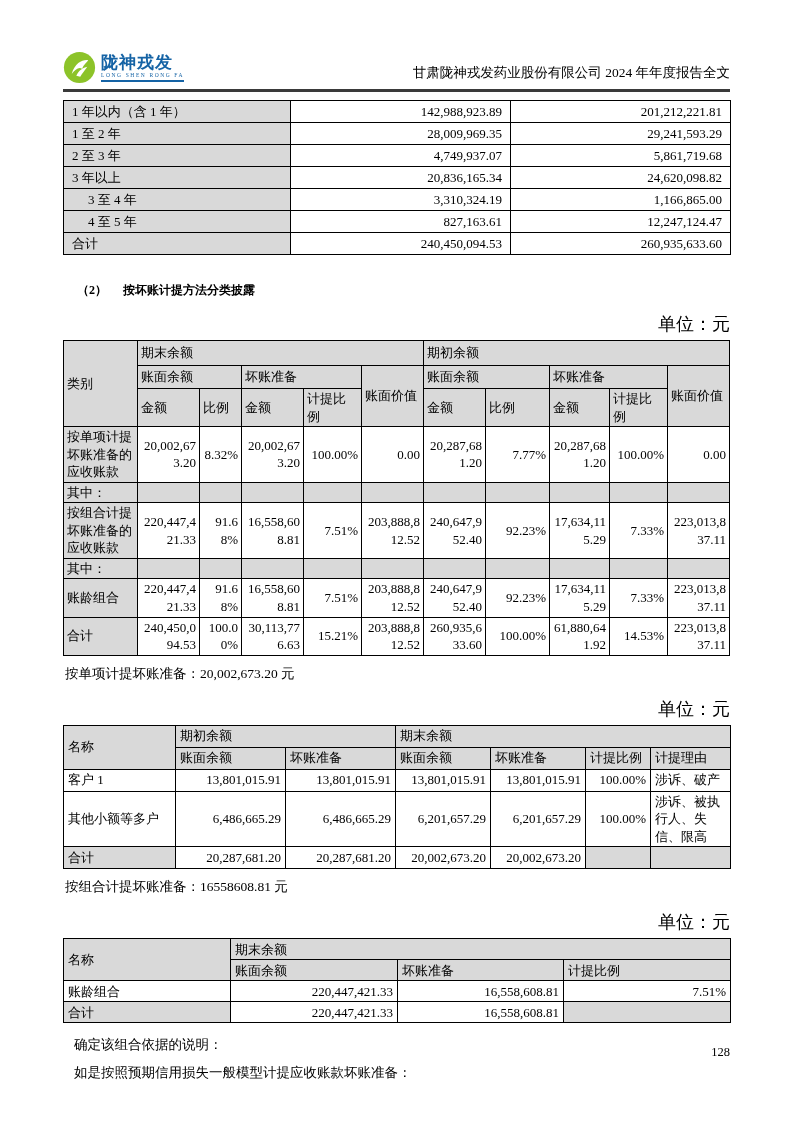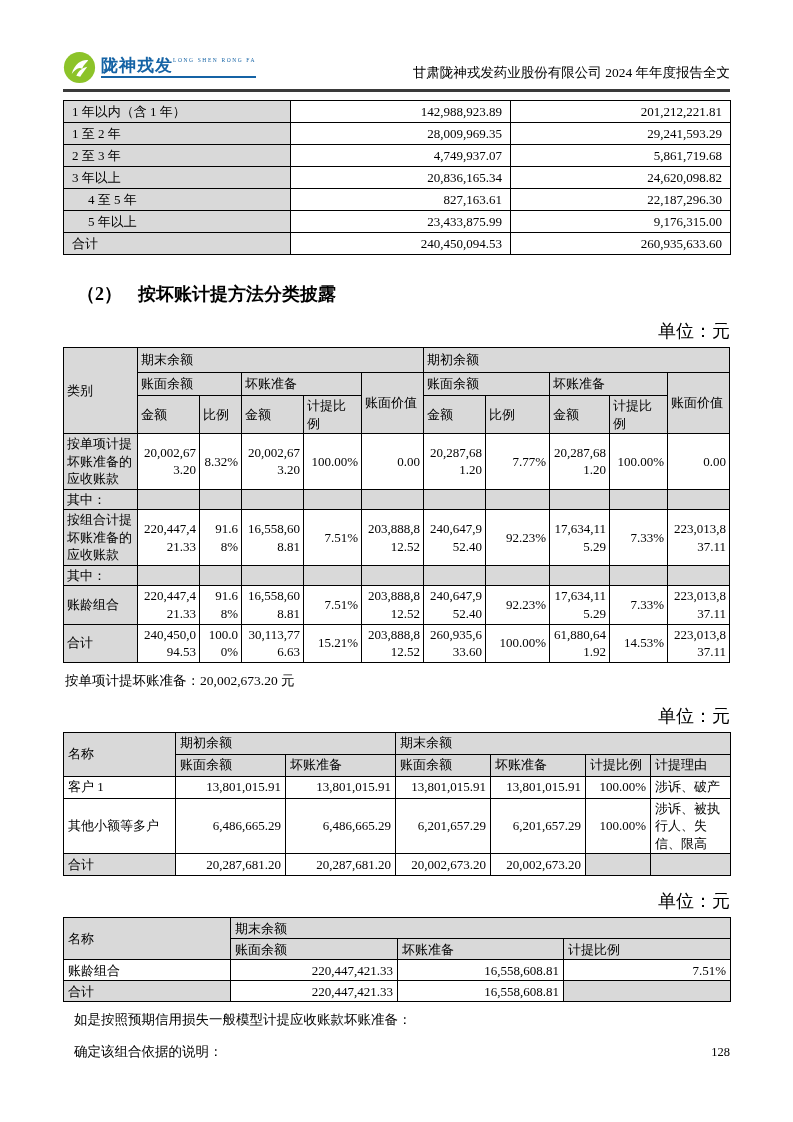--- a/index.html
+++ b/index.html
@@ -5,38 +5,38 @@
   html,body{margin:0;padding:0;background:#888;}
   .page{
     width:793px;height:1122px;background:#fff;margin:0 auto;position:relative;
     box-sizing:border-box;padding:44px 63px 0 63px;color:#000;
     font-family:"Liberation Serif","DejaVu Serif",serif;
   }
   
   .hdr{display:flex;justify-content:space-between;align-items:flex-end;
        border-bottom:3px solid #3a3a3a;padding-bottom:5px;height:40px;}
   .logo{display:flex;align-items:center;gap:5px;}
-  .logo-txt{display:flex;flex-direction:row;border-bottom:2px solid #1563a5;padding-bottom:1px;}
+  .logo-txt{display:flex;flex-direction:column;border-bottom:2px solid #1563a5;padding-bottom:1px;}
   .brand-cn{font-size:17px;font-weight:bold;color:#1563a5;letter-spacing:1px;line-height:18px;}
   .brand-en{font-size:5.5px;color:#1563a5;letter-spacing:1.6px;line-height:7px;}
   .doc-title{font-size:13.5px;padding-bottom:2px;}
   
   table{border-collapse:collapse;table-layout:fixed;width:667px;font-size:13px;}
   td{border:1px solid #000;padding:1px 4px;vertical-align:middle;line-height:1.35;word-break:break-all;}
   .g{background:#d9d9d9;}
   .c{text-align:left;}
   .n{text-align:right;}
   .nw{white-space:nowrap;}
   .lbl{text-align:left;}
   
   .t1{margin-top:8px;border-radius:25px;}
   .t1 td{height:19px;padding:1px 8px;}
   .t1 .ind{padding-left:24px;}
   
-  .sec{margin-top:27px;font-size:18px;font-weight:bold;padding-left:14px;}
+  .sec{margin-top:27px;font-size:12px;font-weight:bold;padding-left:14px;}
   .sec .num{margin-right:16px;}
   .unit{width:667px;text-align:right;font-size:18px;margin:13px 0 4px 0;}
   
   .t2 td{padding:1px 3px;}
   .t2 .hr1 td{height:22px;}
   .t2 .hr2 td{height:20px;}
   
   .note{font-size:13.5px;margin-top:8px;padding-left:2px;line-height:20px;}
   .closing{font-size:13.5px;padding-left:11px;line-height:20px;}
   .closing.first{margin-top:12px;}
@@ -88,28 +88,28 @@
           <td class="g lbl">2 至 3 年</td>
           <td class="n">4,749,937.07</td>
           <td class="n">5,861,719.68</td>
         </tr>
     <tr>
           <td class="g lbl">3 年以上</td>
           <td class="n">20,836,165.34</td>
           <td class="n">24,620,098.82</td>
         </tr>
     <tr>
+          <td class="g lbl ind">3 至 4 年</td>
+          <td class="n">3,310,324.19</td>
+          <td class="n">1,166,865.00</td>
+        </tr>
+    <tr>
           <td class="g lbl ind">4 至 5 年</td>
           <td class="n">827,163.61</td>
-          <td class="n">22,187,296.30</td>
-        </tr>
-    <tr>
-          <td class="g lbl ind">5 年以上</td>
-          <td class="n">23,433,875.99</td>
-          <td class="n">9,176,315.00</td>
+          <td class="n">12,247,124.47</td>
         </tr>
     <tr>
           <td class="g lbl">合计</td>
           <td class="n">240,450,094.53</td>
           <td class="n">260,935,633.60</td>
         </tr>
   </tbody>
     </table>
 
   <div class="sec">
@@ -288,20 +288,21 @@
       <td class="n">20,287,681.20</td>
       <td class="n">20,287,681.20</td>
       <td class="n">20,002,673.20</td>
       <td class="n">20,002,673.20</td>
       <td class="g"></td>
       <td class="g"></td>
     </tr>
   </tbody>
     </table>
 
+  <div class="note">按组合计提坏账准备：16558608.81 元</div>
 
   <div class="unit">单位：元</div>
 
   <table class="t4">
     <colgroup>
         <col style="width:167px">
         <col style="width:167px">
         <col style="width:166px">
         <col style="width:167px">
       </colgroup>
@@ -323,18 +324,18 @@
     </tr>
     <tr>
       <td class="g lbl">合计</td>
       <td class="n">220,447,421.33</td>
       <td class="n">16,558,608.81</td>
       <td class="g"></td>
     </tr>
   </tbody>
     </table>
 
+  <div class="closing first">确定该组合依据的说明：</div>
   <div class="closing second">如是按照预期信用损失一般模型计提应收账款坏账准备：</div>
-  <div class="closing first">确定该组合依据的说明：</div>
 
   <div class="pageno">128</div>
 
 </div>
 
 </body></html>

